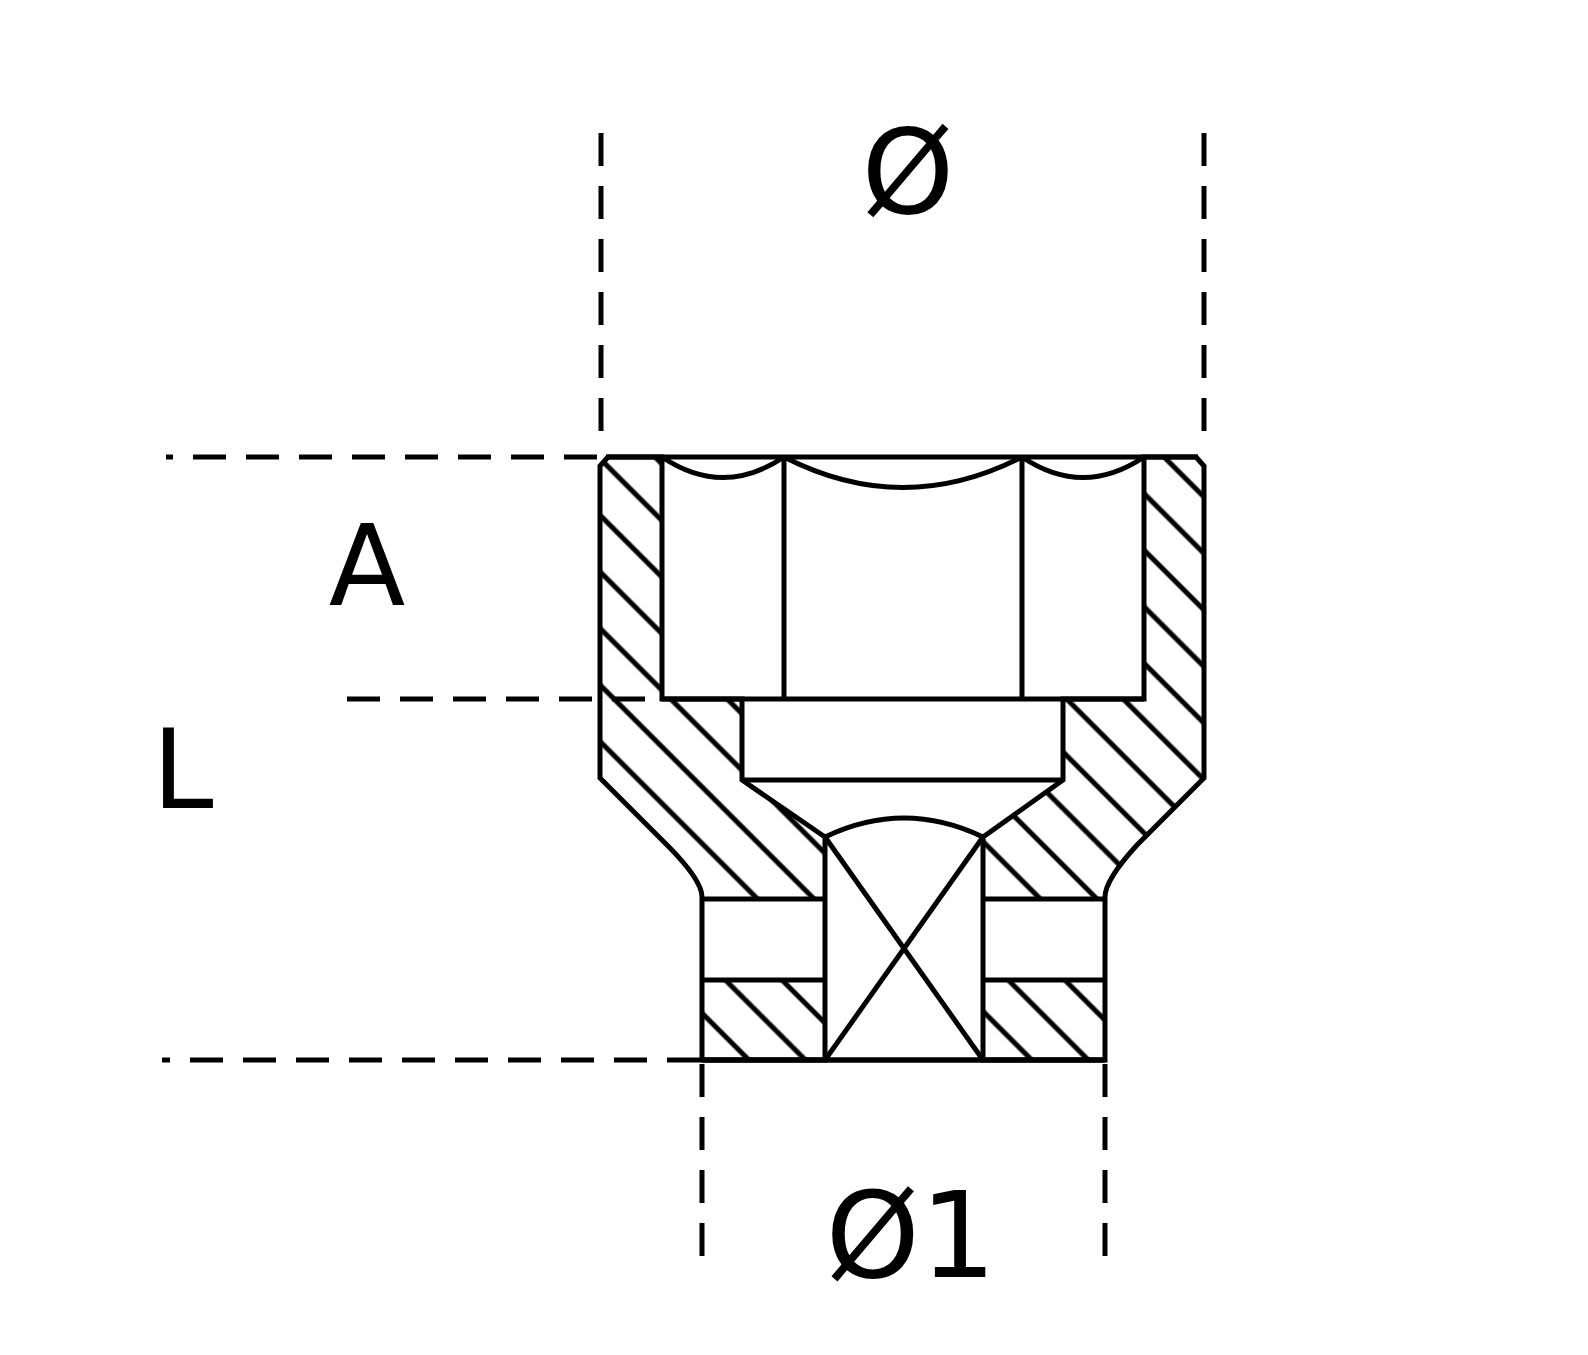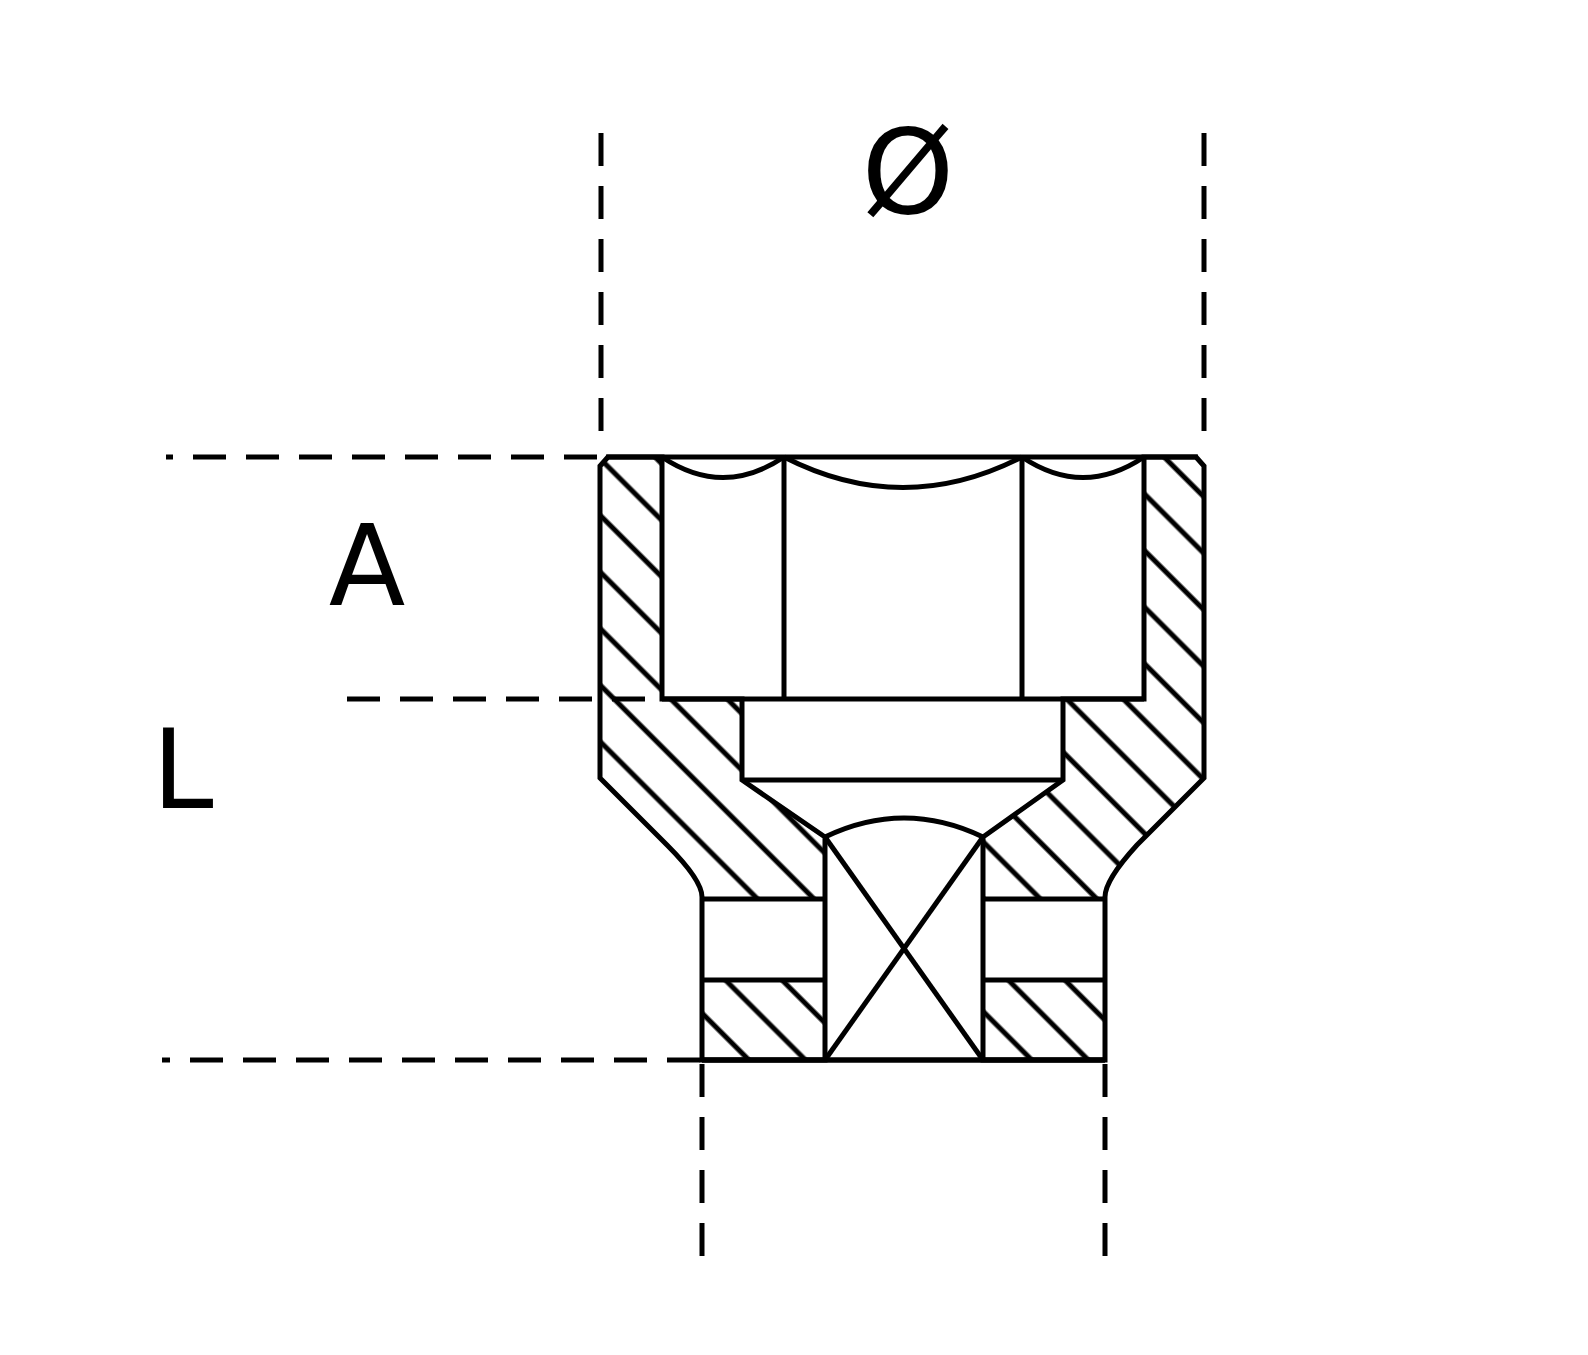--- a/index.html
+++ b/index.html
@@ -102,13 +102,14 @@
       </g>
     </g>
   </svg>
 
   <div id="label-dia-top" class="dim-label">Ø</div>
 
   <div id="label-depth-a" class="dim-label">A</div>
 
   <div id="label-length-l" class="dim-label">L</div>
 
+  <div id="label-dia-bottom" class="dim-label">Ø1</div>
 </div>
 
 </body></html>

